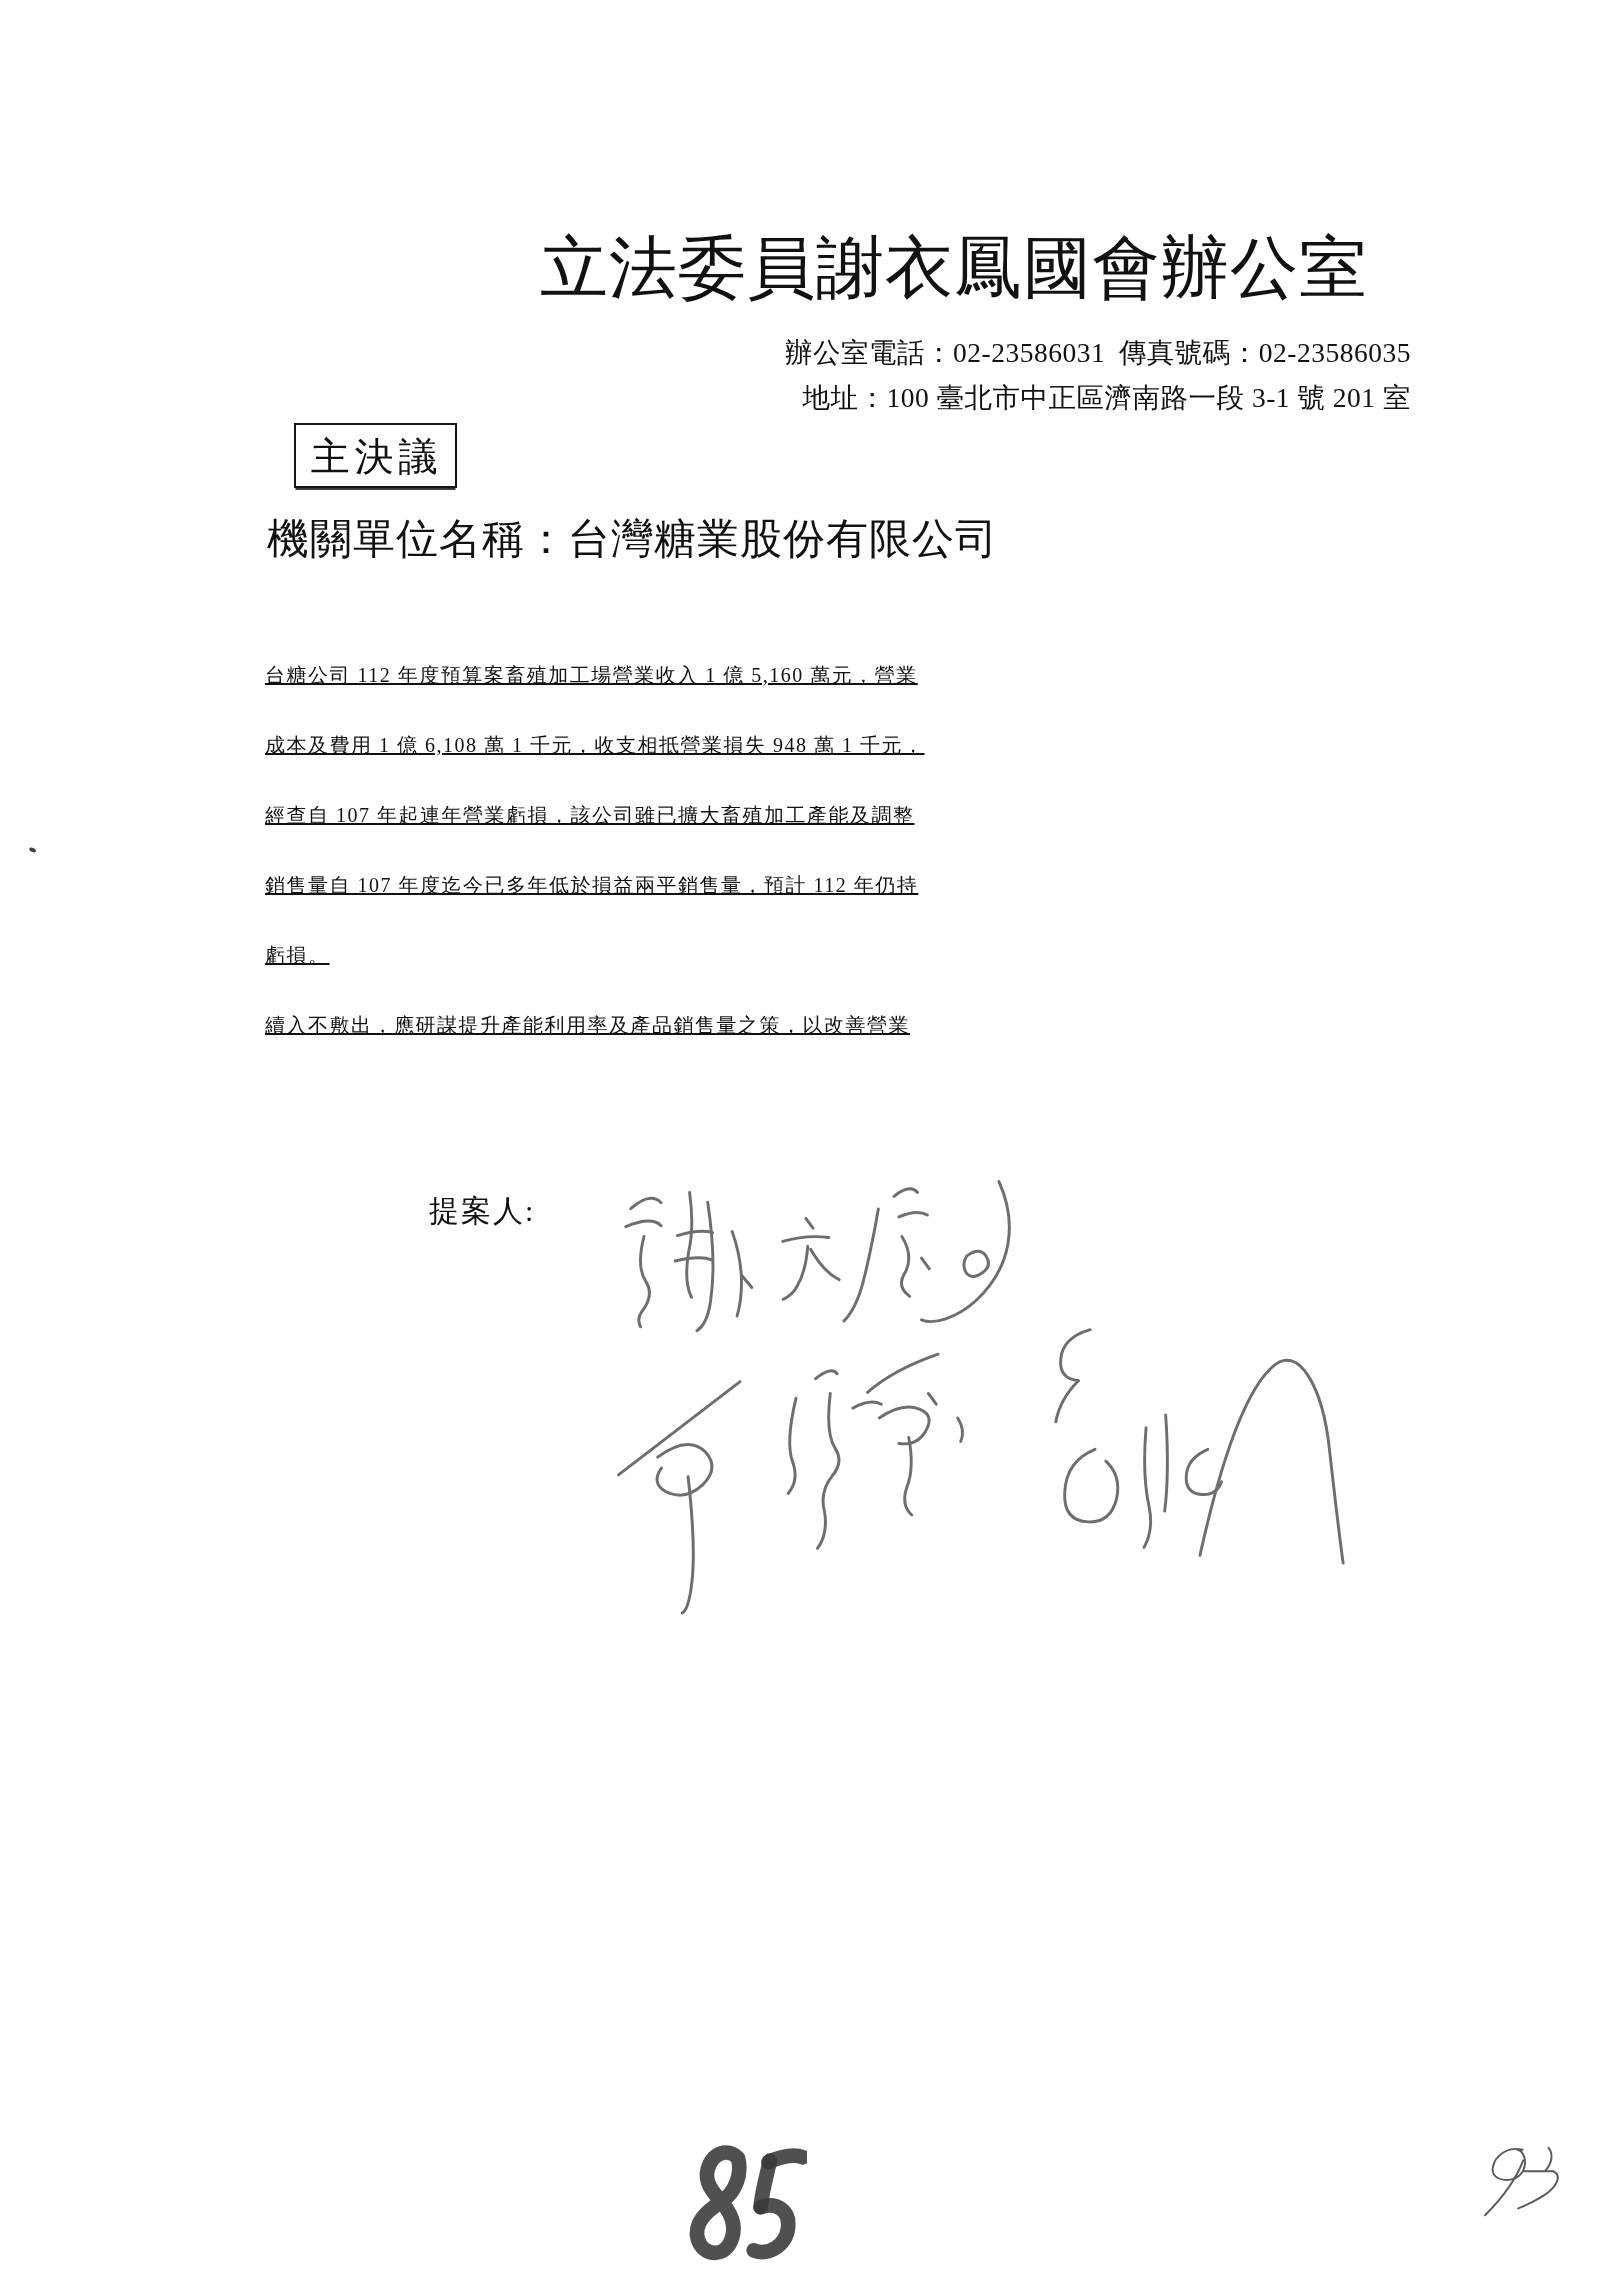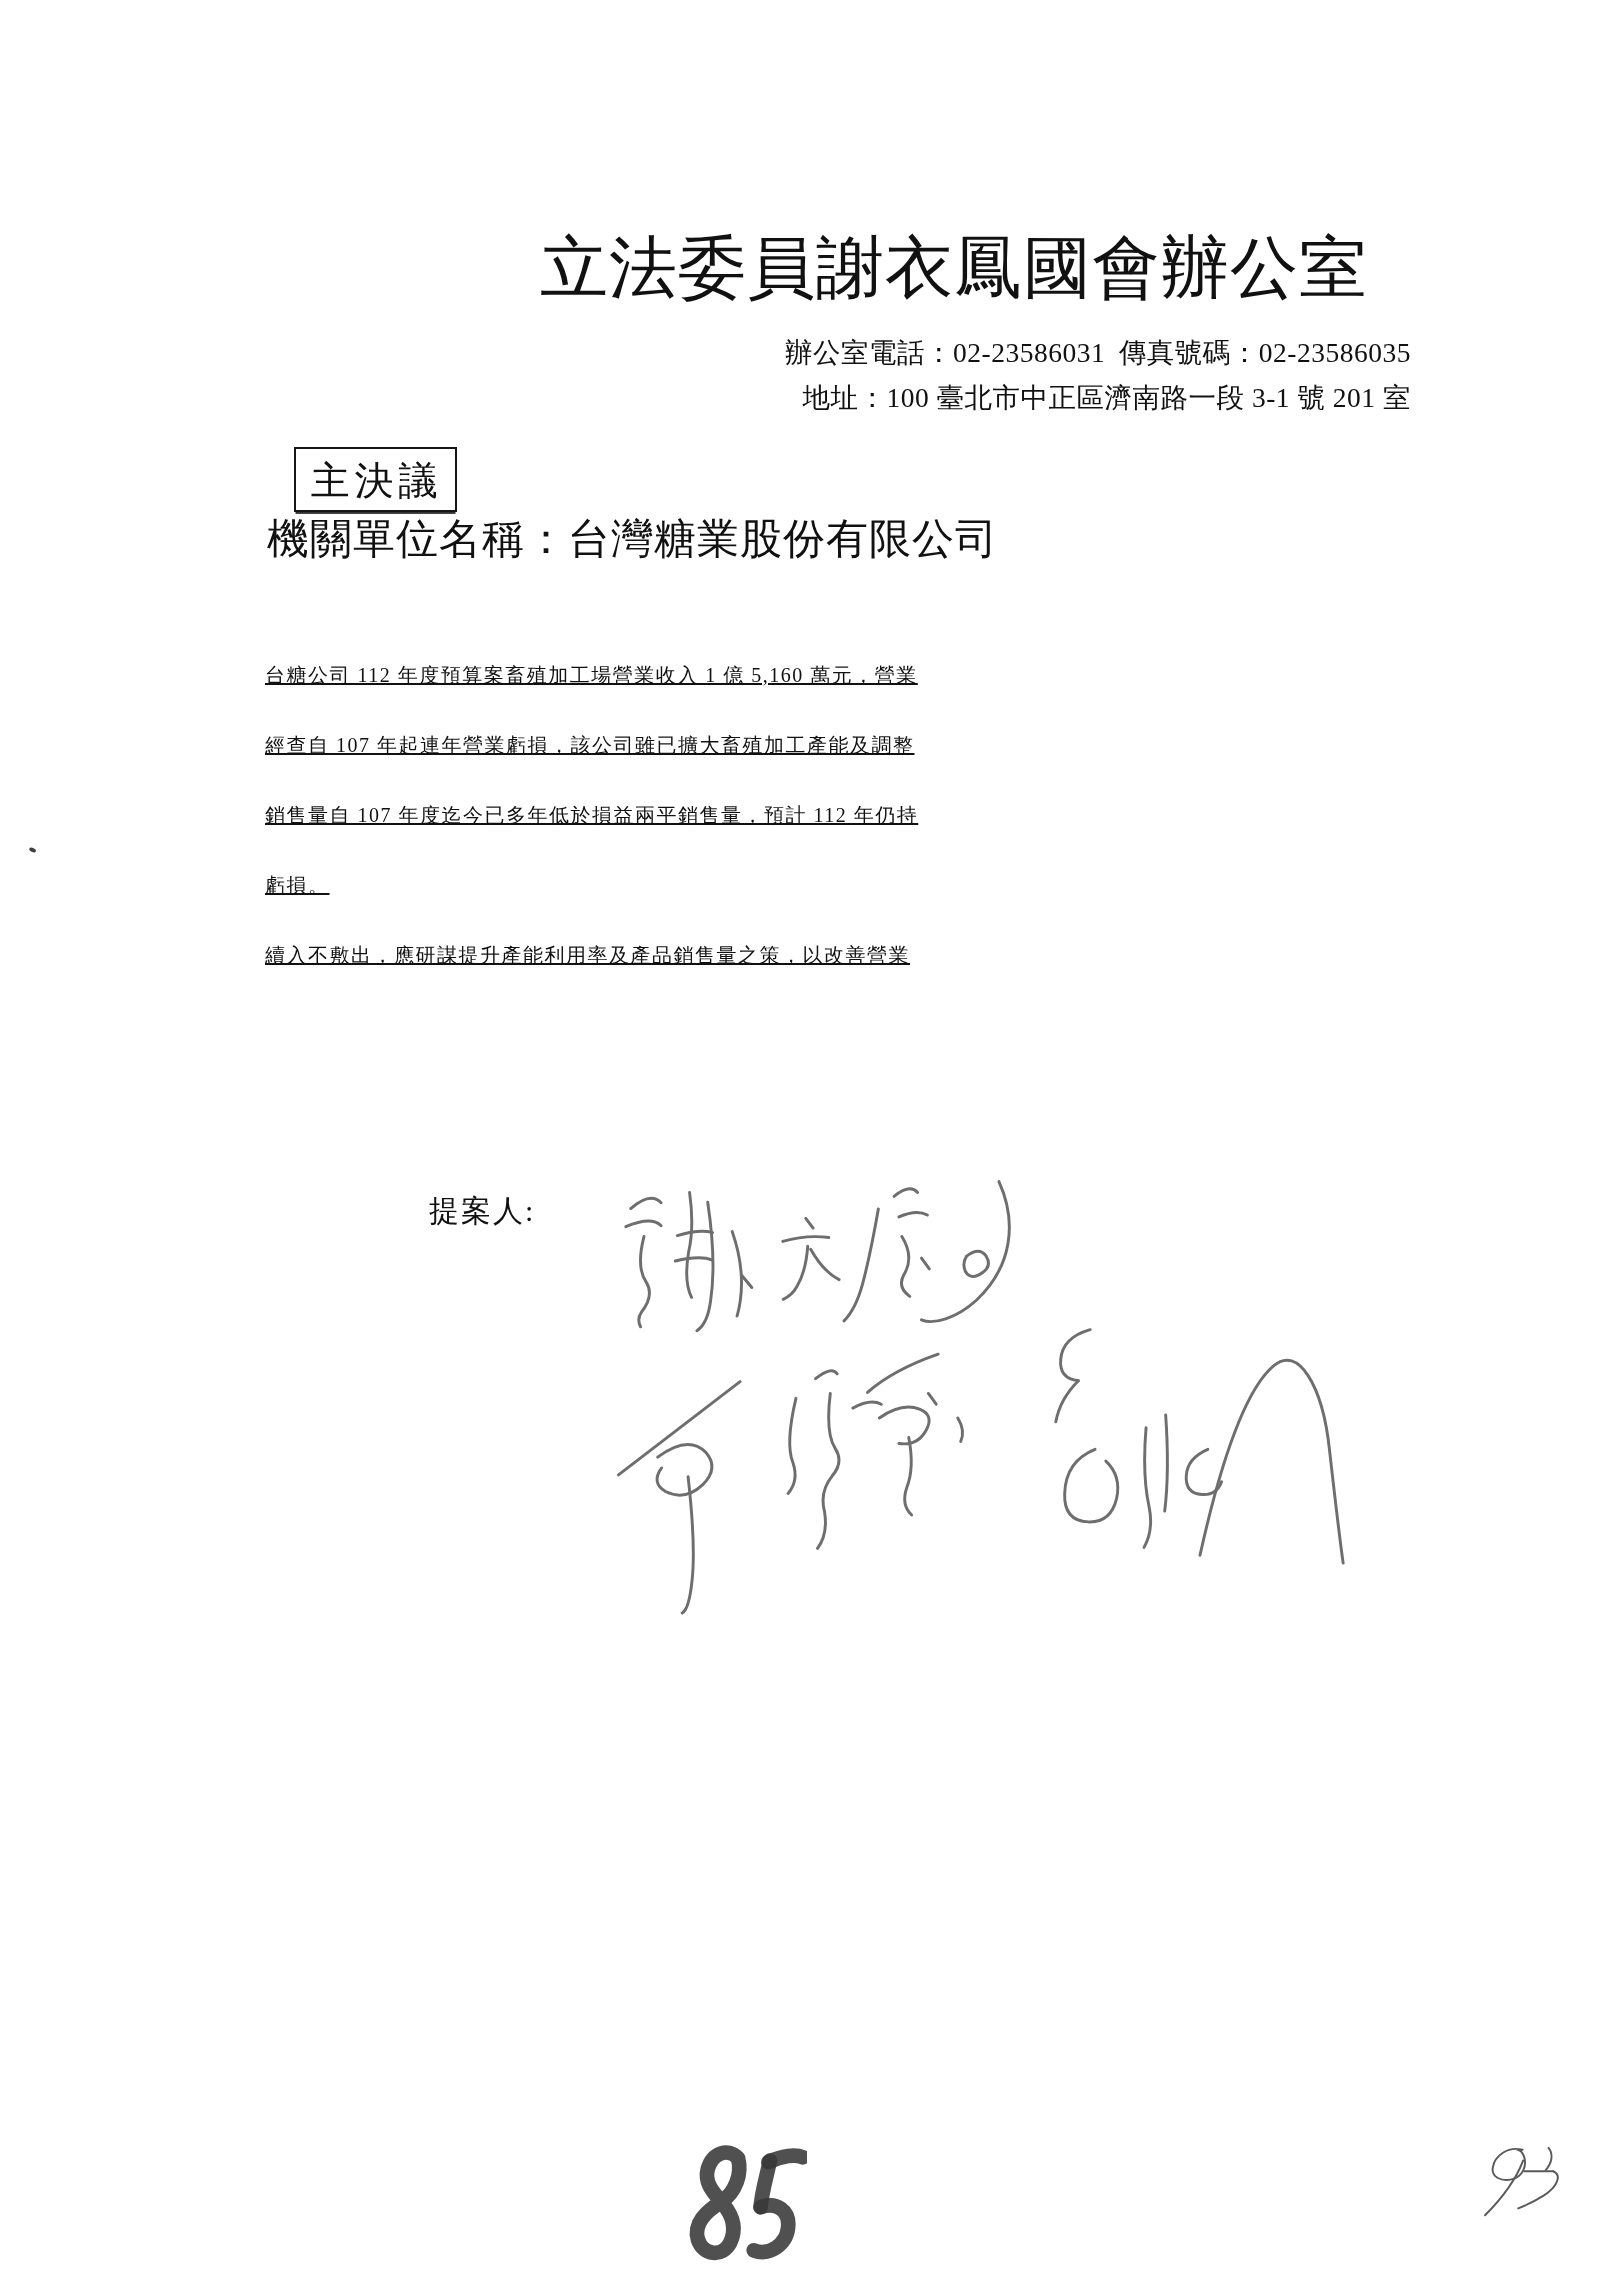--- a/index.html
+++ b/index.html
@@ -19,21 +19,20 @@
     white-space:nowrap;letter-spacing:0.5px;
   }
   .contact.phone-row{top:339px;}
   .contact.addr-row{top:384px;}
   .contact .gap{display:inline-block;width:13.7px;}
   .badge{
     position:absolute;left:294px;top:423px;
     border:2.5px solid #161616;padding:11.8px 12.8px 9.8px 14.7px;
     font-size:39px;line-height:1;letter-spacing:4.9px;white-space:nowrap;
     box-shadow:0 3.4px 0 -1.5px #333;
-    margin-top:24px;
   }
   .agency{
     position:absolute;left:267px;top:518px;font-size:42px;line-height:1;
     letter-spacing:1px;white-space:nowrap;
   }
   .body-text{
     position:absolute;left:265px;top:640px;width:1158px;
   }
   .body-text .line{
     font-size:20px;line-height:70px;letter-spacing:1.5px;white-space:nowrap;text-decoration:underline;
@@ -64,20 +63,21 @@
   <div class="contact phone-row"><span>辦公室電話：</span><span>02-23586031</span><span class="gap"></span><span>傳真號碼：</span><span>02-23586035</span></div>
 
   <div class="contact addr-row"><span>地址：</span><span>100 臺北市中正區濟南路一段 3-1 號 201 室</span></div>
 
   <div class="badge">主決議</div>
 
   <div class="agency"><span>機關單位名稱：</span><span>台灣糖業股份有限公司</span></div>
 
   <div class="body-text">
     <div class="line">台糖公司 112 年度預算案畜殖加工場營業收入 1 億 5,160 萬元，營業</div>
+    <div class="line">成本及費用 1 億 6,108 萬 1 千元，收支相抵營業損失 948 萬 1 千元，</div>
     <div class="line">經查自 107 年起連年營業虧損，該公司雖已擴大畜殖加工產能及調整</div>
     <div class="line">銷售量自 107 年度迄今已多年低於損益兩平銷售量，預計 112 年仍持</div>
     <div class="line">虧損。</div>
     <div class="line">續入不敷出，應研謀提升產能利用率及產品銷售量之策，以改善營業</div>
   </div>
 
   <div class="proposer">提案人:</div>
 
   <svg class="sig-block" width="775" height="456" viewBox="0 0 1580 930" role="img" aria-label="謝衣鳳">
 

